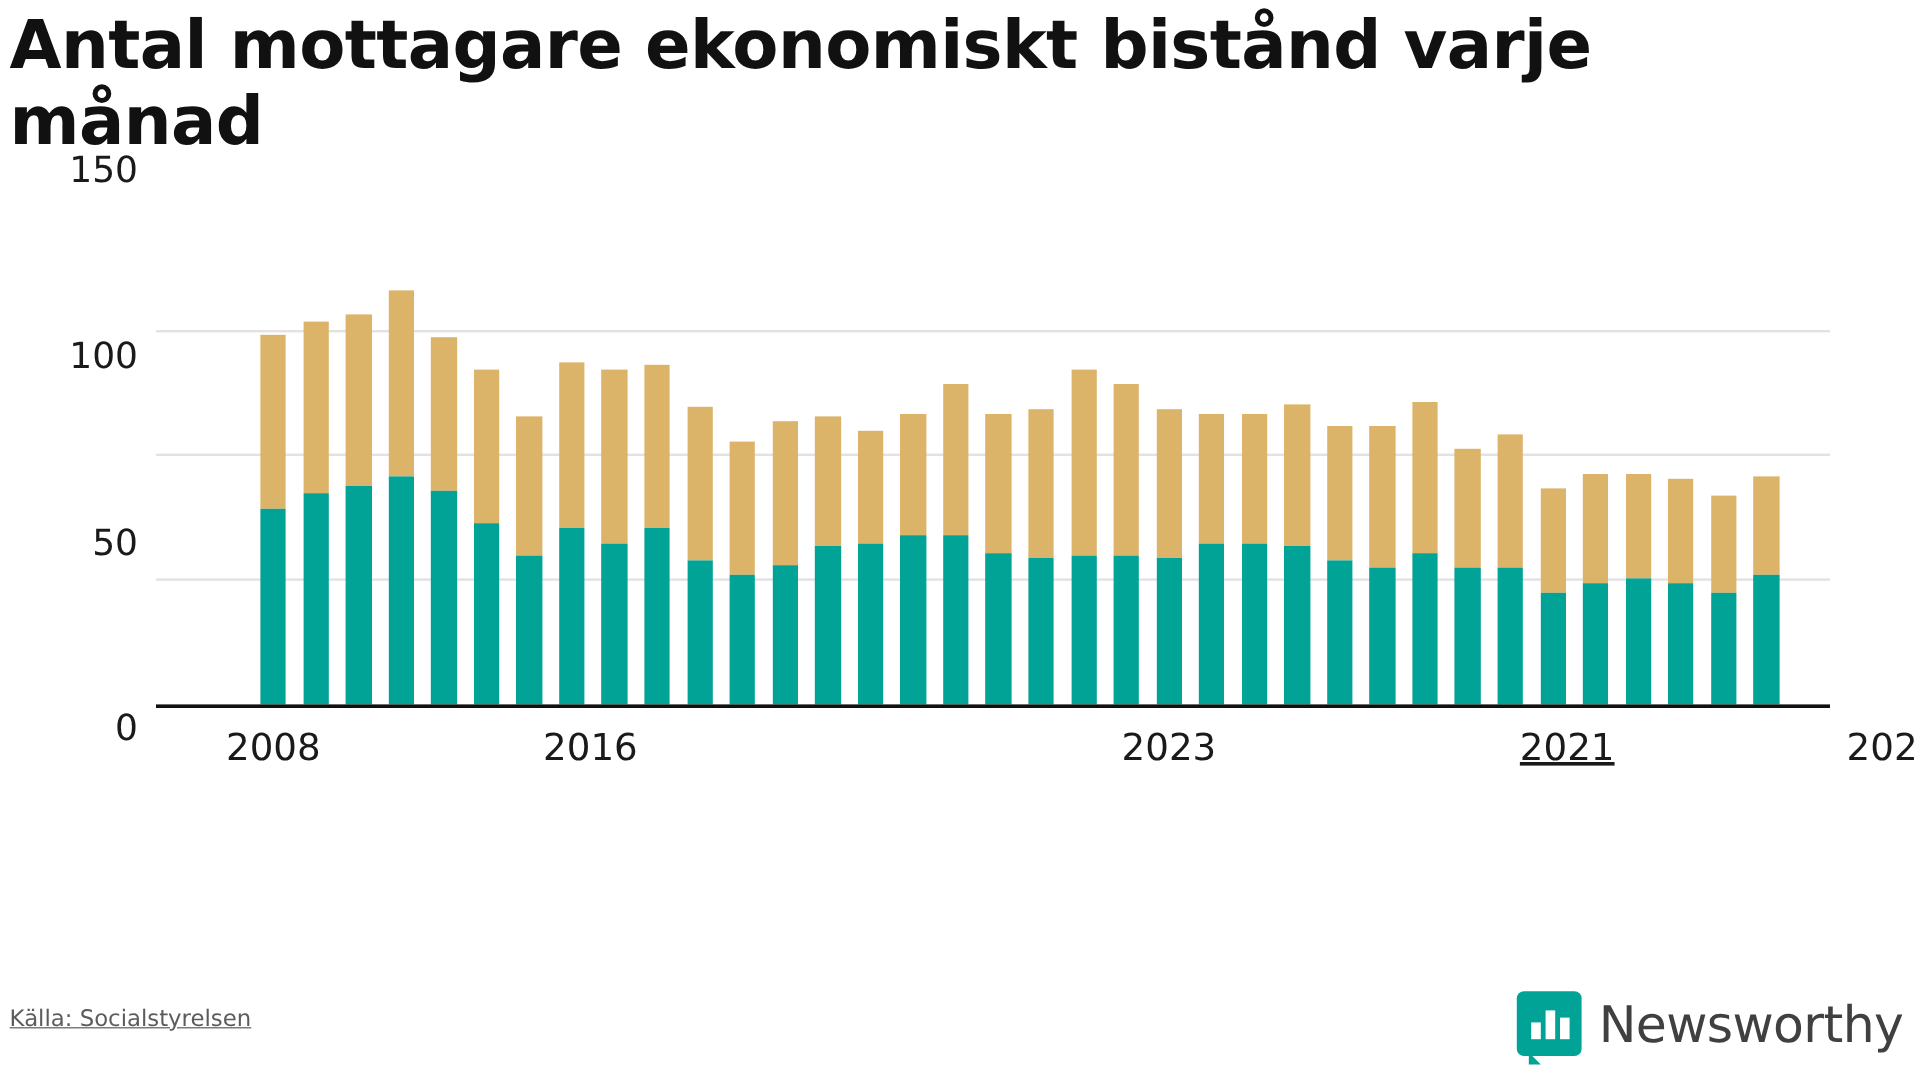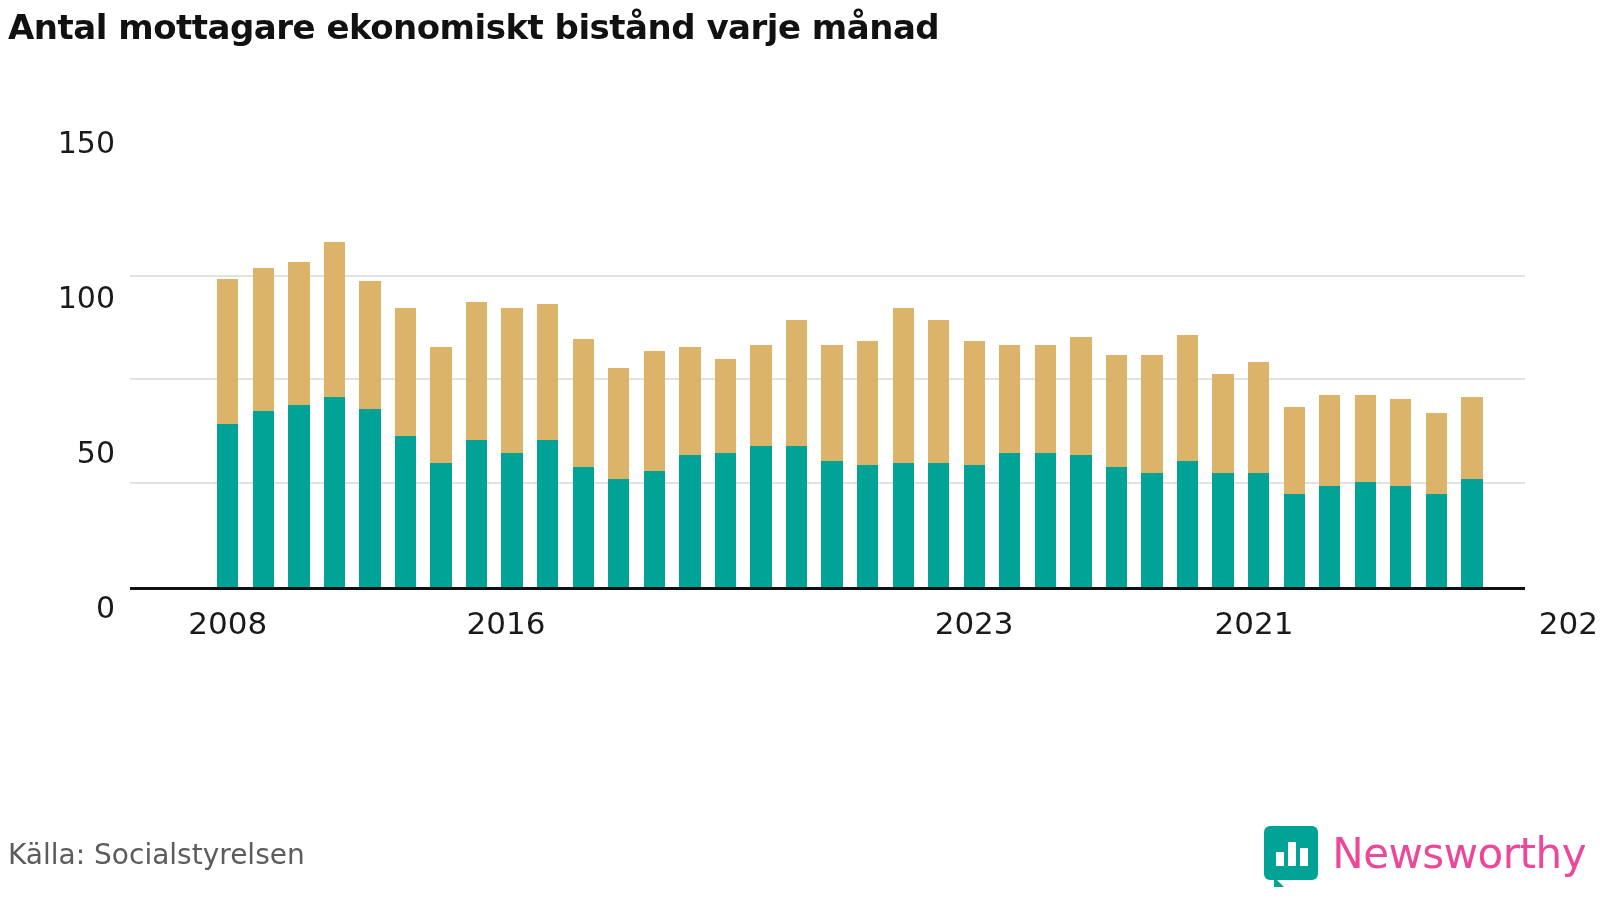--- a/index.html
+++ b/index.html
@@ -17,21 +17,21 @@
   }
   .page {
     position: absolute;
     inset: 0;
   }
   .chart-title {
     position: absolute;
     left: 8px;
     top: 8px;
     width: 1450px;
-    font-size: 34px;
+    font-size: 56px;
     font-weight: bold;
     line-height: 1.12;
     letter-spacing: -0.5px;
     color: #111111;
   }
   
   .plot-wrap {
     position: absolute;
     left: 0;
     top: 225px;
@@ -152,22 +152,23 @@
     position: absolute;
     left: 8px;
     top: 700px;
     font-size: 29px;
     color: #1a1a1a;
   }
   .source {
     position: absolute;
     left: 8px;
     top: 838px;
-    font-size: 28px;
+    font-size: 19px;
     color: #5c5c5c;
+    text-decoration: underline;
   }
   .brand {
     position: absolute;
     right: 14px;
     top: 826px;
     display: flex;
     align-items: center;
     gap: 14px;
   }
   .brand-logo {
@@ -189,21 +190,21 @@
   .brand-logo .tail {
     position: absolute;
     bottom: -7px;
     left: 10px;
     width: 0; height: 0;
     border-left: 10px solid #00a396;
     border-top: 10px solid transparent;
   }
   .brand-name {
     font-size: 42px;
-    color: #ec4899;
+    color: #404040;
     font-weight: normal;
     letter-spacing: -0.5px;
   }
 </style>
 </head>
 <body>
 
 <div class="page">
 
   <div class="chart-title">Antal mottagare ekonomiskt bistånd varje månad</div>
@@ -445,23 +446,23 @@
     <div class="ytick-holder" id="yticks">
         <div class="ytick" style="bottom: 0px; top: 365px;">0</div>
         <div class="ytick" style="bottom: 0px; top: 261.571px;">50</div>
         <div class="ytick" style="bottom: 0px; top: 158.143px;">100</div>
         <div class="ytick" style="bottom: 0px; top: 54.7143px;">150</div>
       </div>
   </div>
 
   <div class="xaxis" id="xaxis">
       <div class="xtick" style="left: 97.7703px;">2008</div>
-      <div class="xtick" style="left: 376px;">2016</div>
+      <div class="xtick" style="left: 362px;">2016</div>
       <div class="xtick" style="left: 844.122px;">2023</div>
-      <div class="xtick" style="left: 1124px;">2021</div>
+      <div class="xtick" style="left: 1176px; text-decoration: underline;">2021</div>
       <div class="xtick" style="left: 1448.31px;">2023</div>
     </div>
 
   <div class="source">Källa: Socialstyrelsen</div>
 
   <div class="brand">
     <span class="brand-logo">
       <span class="b1"></span>
         <span class="b2"></span>
         <span class="b3"></span>

